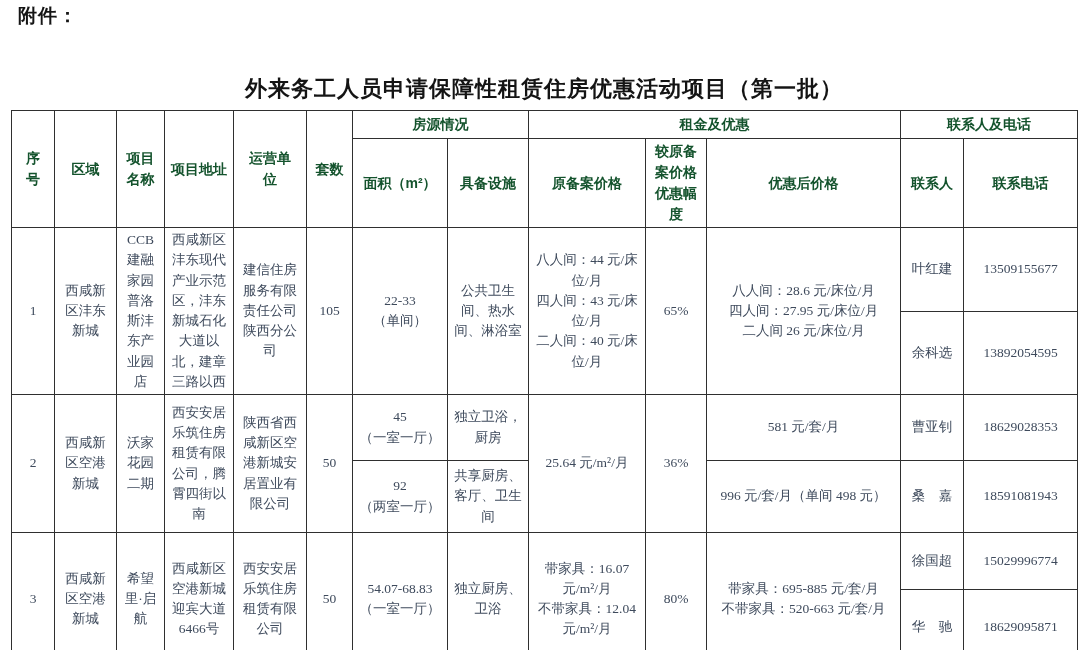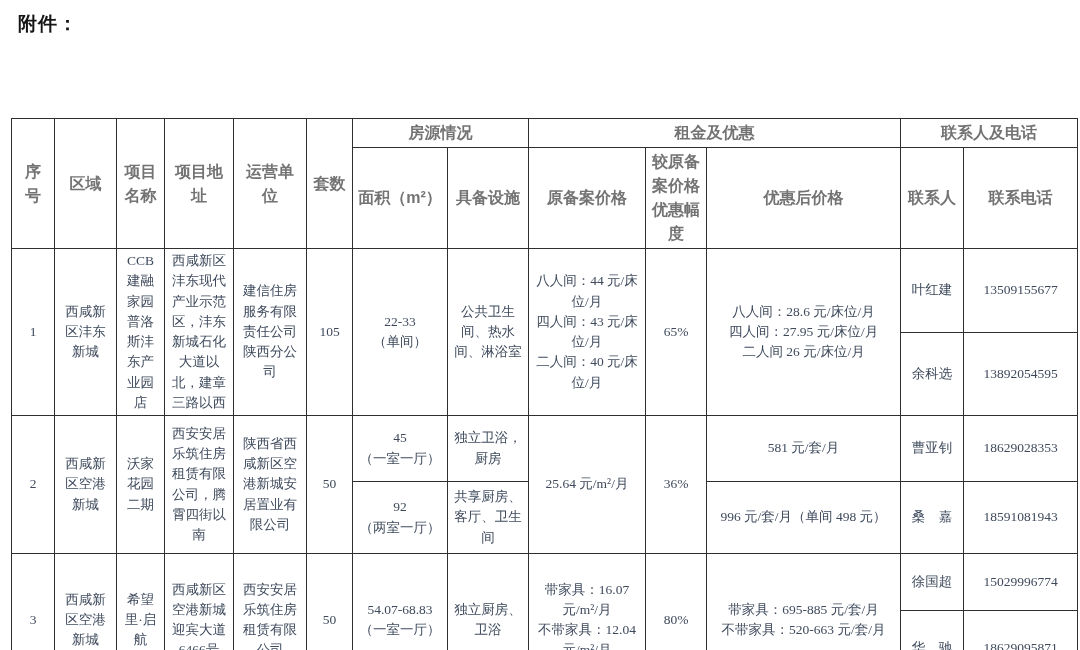--- a/index.html
+++ b/index.html
@@ -9,21 +9,20 @@
     width: 1080px;
     height: 650px;
     overflow: hidden;
     font-family: "Liberation Serif", "DejaVu Serif", serif;
   }
   .canvas {
     position: relative;
     width: 1080px;
     height: 602px;
     background: #ffffff;
-    margin-top: 8px;
   }
   .attachment {
     position: absolute;
     left: 18px;
     top: 3px;
     font-family: "Liberation Sans", "DejaVu Sans", sans-serif;
     font-weight: bold;
     font-size: 19px;
     color: #151515;
     letter-spacing: 1px;
@@ -52,22 +51,22 @@
     border: 1px solid #2f2f2f;
     text-align: center;
     vertical-align: middle;
     white-space: pre-line;
     overflow: hidden;
     padding: 2px 4px;
   }
   table.projects th {
     font-family: "Liberation Sans", "DejaVu Sans", sans-serif;
     font-weight: bold;
-    font-size: 16px;
-    color: #737373;
+    font-size: 14px;
+    color: #14532d;
     line-height: 1.5;
   }
   table.projects td {
     font-size: 13.5px;
     color: #3e4a5c;
     line-height: 1.5;
   }
   td.price-cell { font-size: 13px; }
   td.num-cell   { font-size: 14px; }
   tr.hrow-group { height: 28px; }
@@ -79,20 +78,21 @@
   tr.r3a { height: 57px; }
   tr.r3b { height: 76px; }
 </style>
 </head>
 <body>
 
 <div class="canvas">
 
   <div class="attachment">附件：</div>
 
+  <div class="doc-title">外来务工人员申请保障性租赁住房优惠活动项目（第一批）</div>
 
   <table class="projects">
     <colgroup>
       <col style="width:43px">
         <col style="width:62px">
         <col style="width:48px">
       <col style="width:69px">
         <col style="width:73px">
         <col style="width:46px">
       <col style="width:95px">

